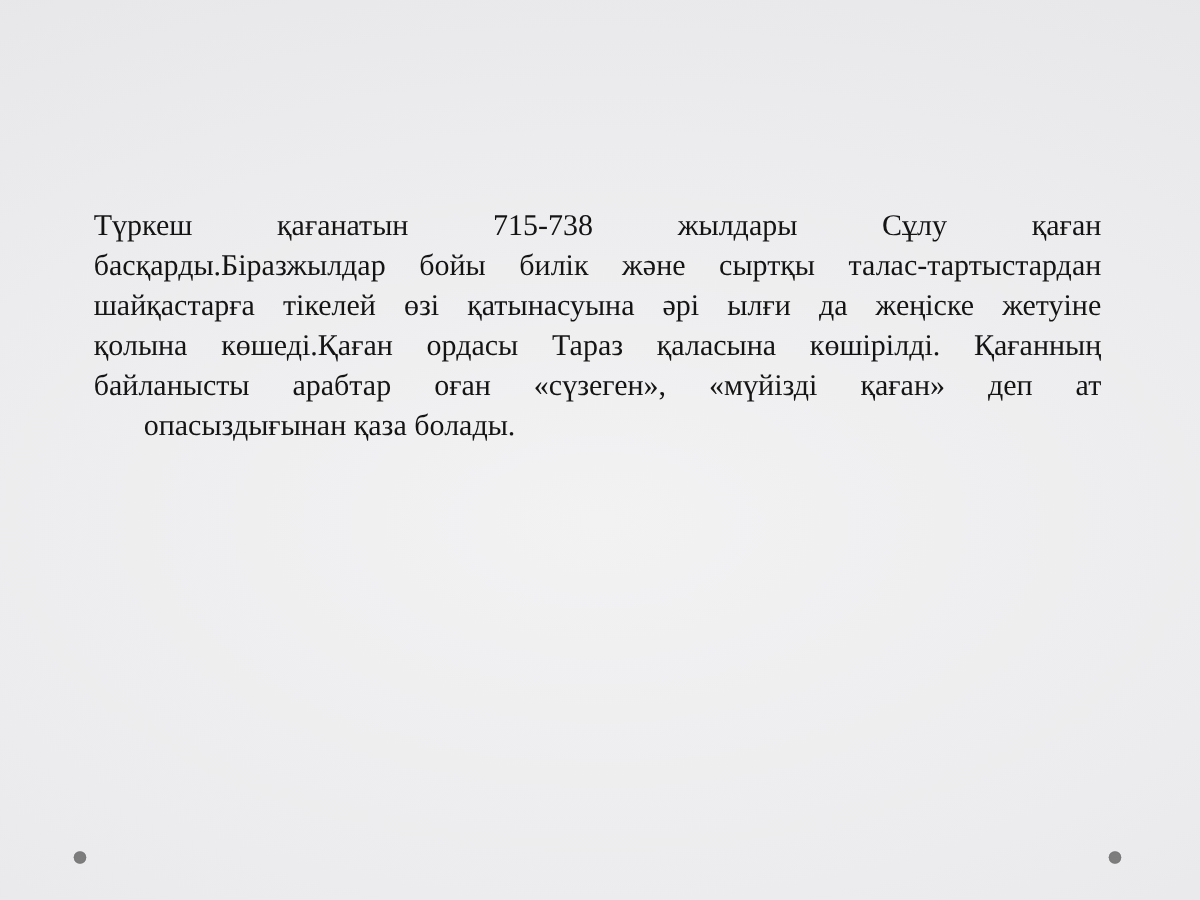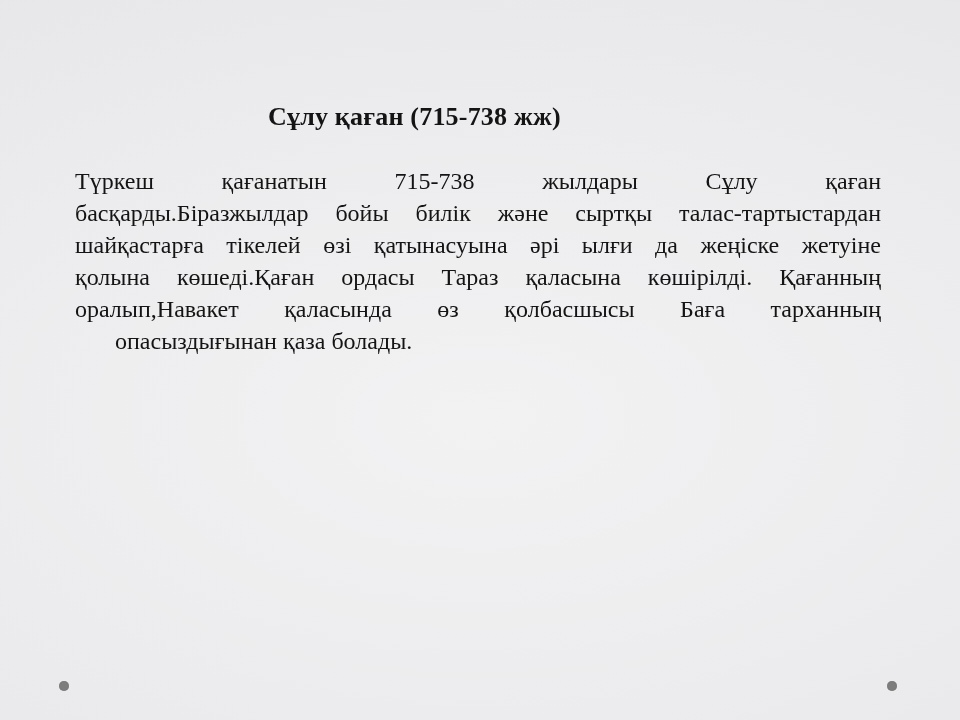--- a/index.html
+++ b/index.html
@@ -54,27 +54,26 @@
     box-shadow: inset 0 0 1px #6a6a6a;
   }
   .dot-left  { left: 59px;  top: 681px; }
   .dot-right { left: 887px; top: 681px; }
 </style>
 </head>
 <body>
 
 <div class="slide">
 
-  <div class="slide-title">Сұлу қаған (715-738 жж)</div>
 
   <div class="body-text">
     <div class="text-line">Түркеш қағанатын 715-738 жылдары Сұлу қаған</div>
     <div class="text-line">басқарды.Біразжылдар бойы билік және сыртқы талас-тартыстардан</div>
     <div class="text-line">шайқастарға тікелей өзі қатынасуына әрі ылғи да жеңіске жетуіне</div>
     <div class="text-line">қолына көшеді.Қаған ордасы Тараз қаласына көшірілді. Қағанның</div>
-    <div class="text-line">оралып,Навакет қаласында өз қолбасшысы Баға тарханның</div>
+    <div class="text-line">байланысты арабтар оған «сүзеген», «мүйізді қаған» деп ат</div>
     <div class="text-line last">опасыздығынан қаза болады.</div>
   </div>
 
   <div class="decor-dot dot-left"></div>
   <div class="decor-dot dot-right"></div>
 
 </div>
 
 </body></html>

